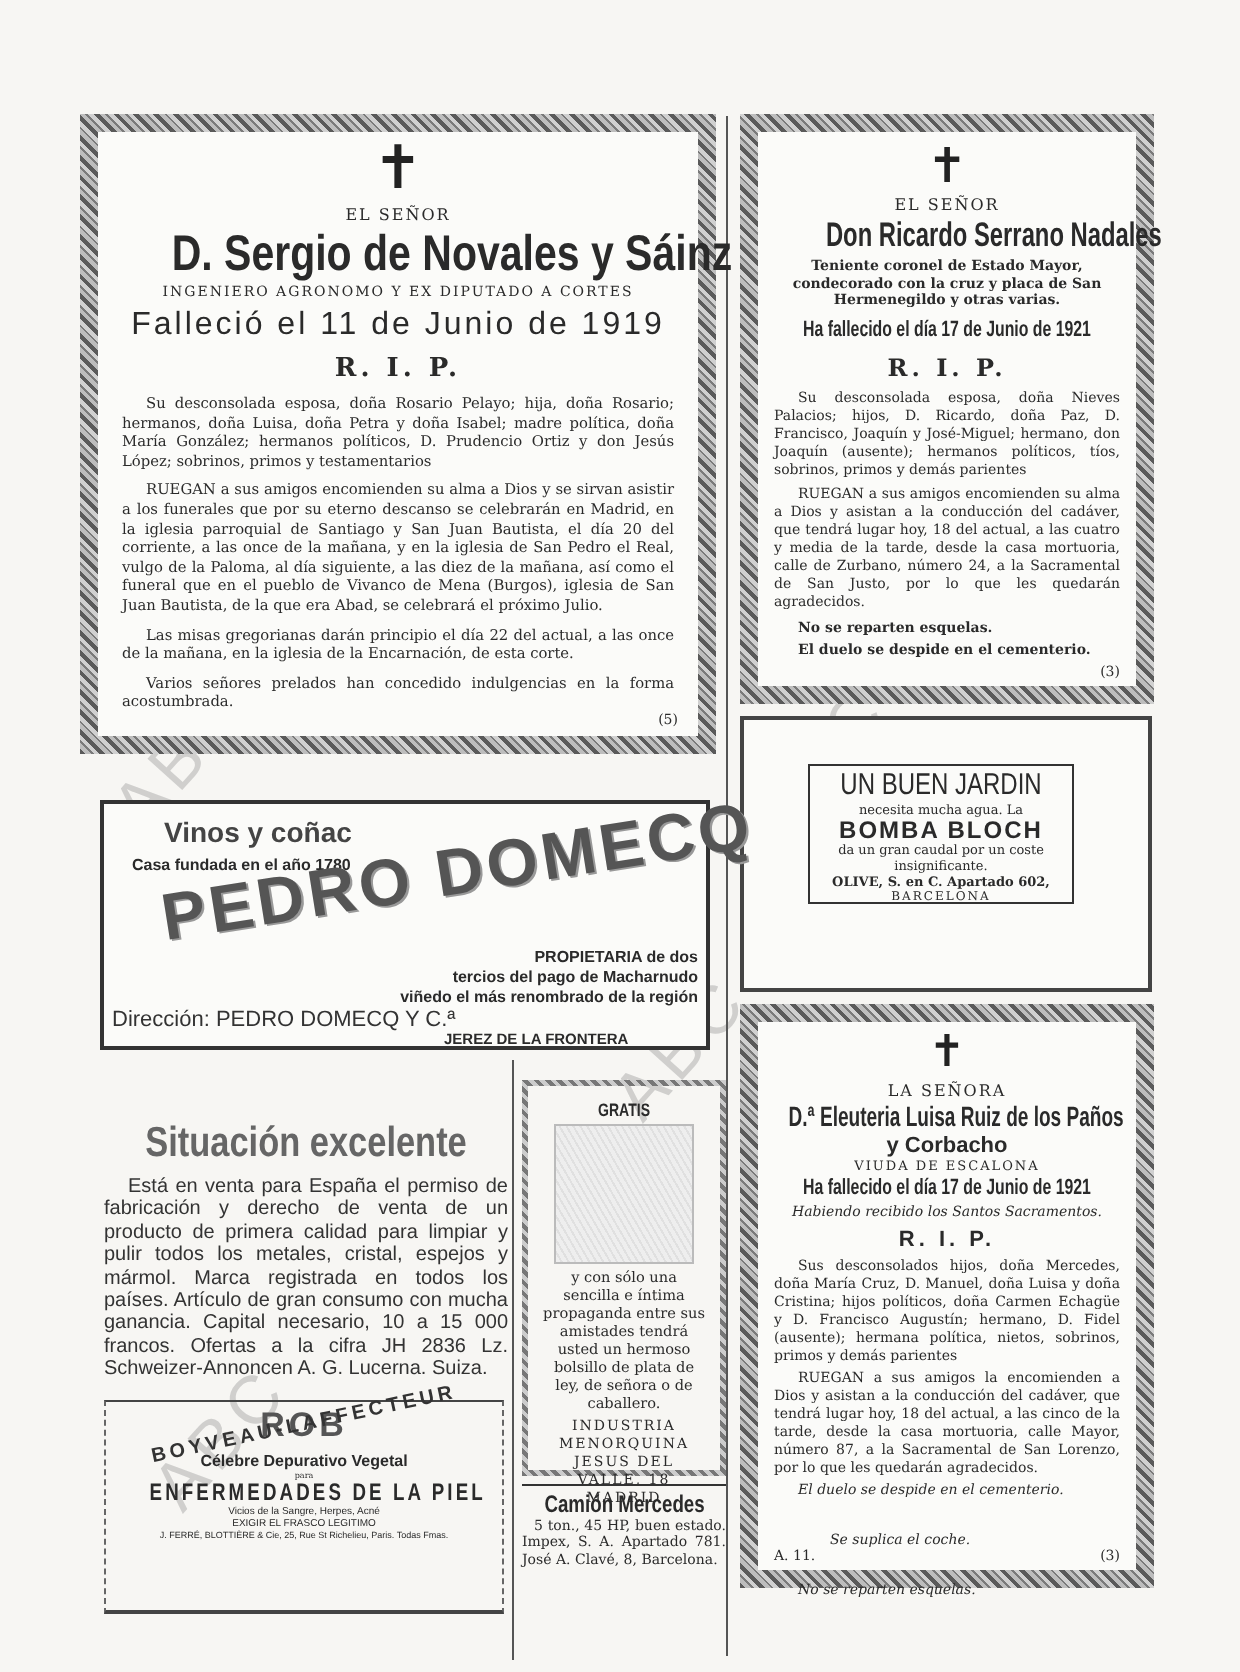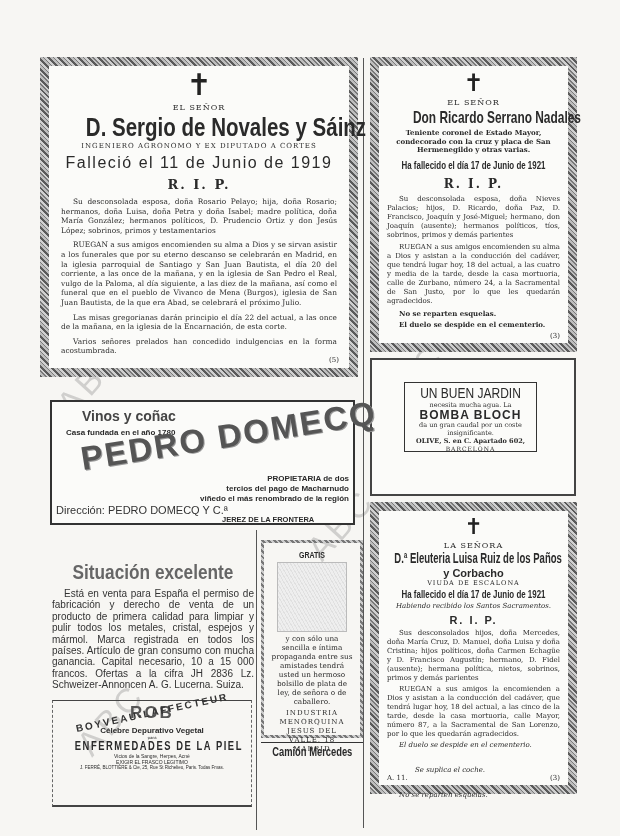--- a/index.html
+++ b/index.html
@@ -109,20 +109,21 @@
 
 <div class="abs" style="left:261px;top:540px;width:102px;height:198px;border:3px solid #888;border-image:repeating-linear-gradient(45deg,#777 0 2px,#ccc 2px 4px) 3;padding:7px;">
   <div class="cond" style="font-size:9px;">GRATIS</div>
   <div style="margin:2px 6px;height:68px;border:1px solid #bbb;background:repeating-linear-gradient(60deg,#eee 0 2px,#e0e0e0 2px 3px);"></div>
   <div class="center" style="font-size:7.3px;line-height:9px;">y con sólo una sencilla e íntima propaganda entre sus amistades tendrá usted un hermoso bolsillo de plata de ley, de señora o de caballero.</div>
   <div class="center" style="font-size:7px;line-height:9px;letter-spacing:1px;margin-top:3px;">INDUSTRIA MENORQUINA JESUS DEL VALLE, 18 MADRID</div>
 </div>
 
 <div class="abs" style="left:261px;top:742px;width:102px;height:50px;border-top:1.5px solid #333;padding-top:2px;">
   <div class="cond" style="font-size:12px;line-height:14px;">Camión Mercedes</div>
+  <div style="font-size:7px;line-height:8.3px;text-align:justify;text-indent:6px;">5 ton., 45 HP, buen estado. Impex, S. A. Apartado 781. José A. Clavé, 8, Barcelona.</div>
 </div>
 
 <div class="abs mframe" style="left:370px;top:502px;width:207px;height:292px;padding:4px 8px;">
   <div class="cross" style="font-size:22px;line-height:24px;">✝</div>
   <div class="small-caps" style="margin-top:2px;">LA SEÑORA</div>
   <span class="cond" style="font-size:14px;line-height:17px;transform:scaleX(.68);margin:0 -30px;">D.ª Eleuteria Luisa Ruiz de los Paños</span>
   <div class="center sans" style="font-size:11px;font-weight:bold;line-height:12px;">y Corbacho</div>
   <div class="small-caps" style="font-size:6.5px;">VIUDA DE ESCALONA</div>
   <span class="cond" style="font-size:11px;line-height:15px;transform:scaleX(.72);margin:0 -20px;">Ha fallecido el día 17 de Junio de 1921</span>
   <div class="center" style="font-size:7px;font-style:italic;">Habiendo recibido los Santos Sacramentos.</div>

